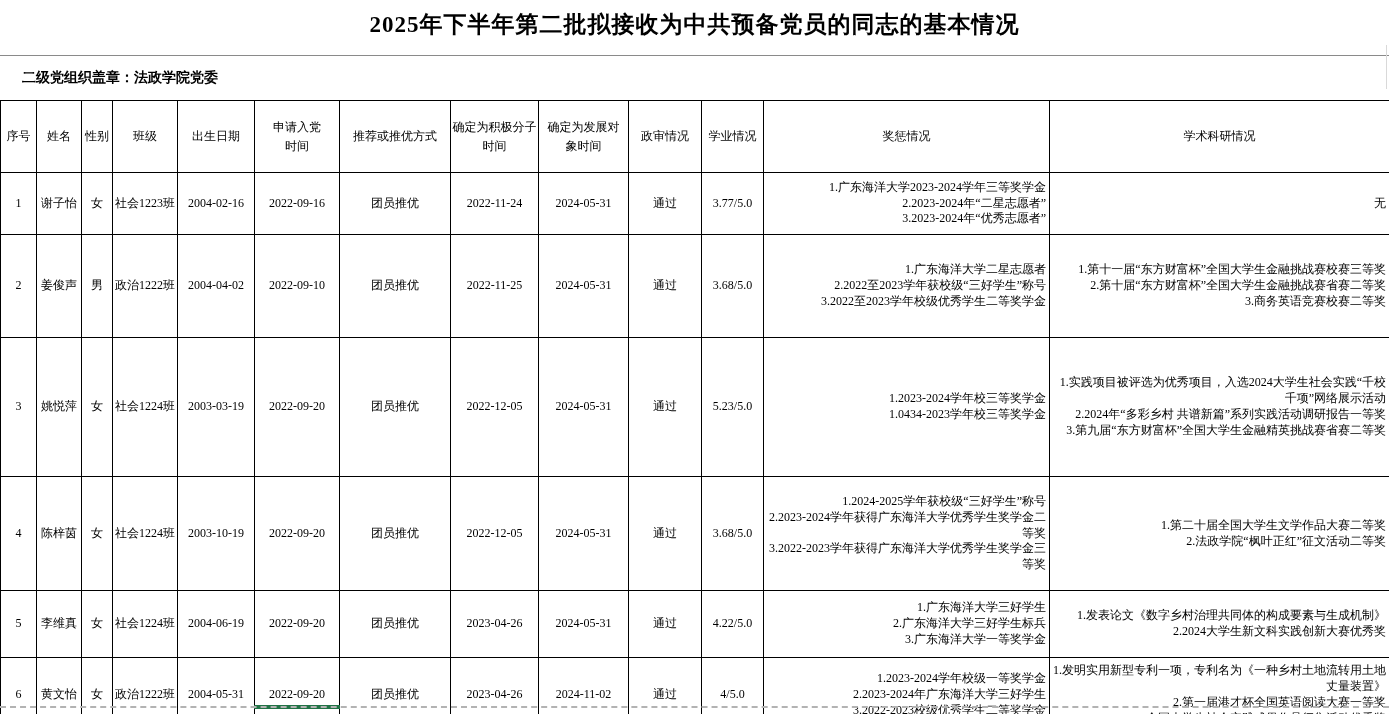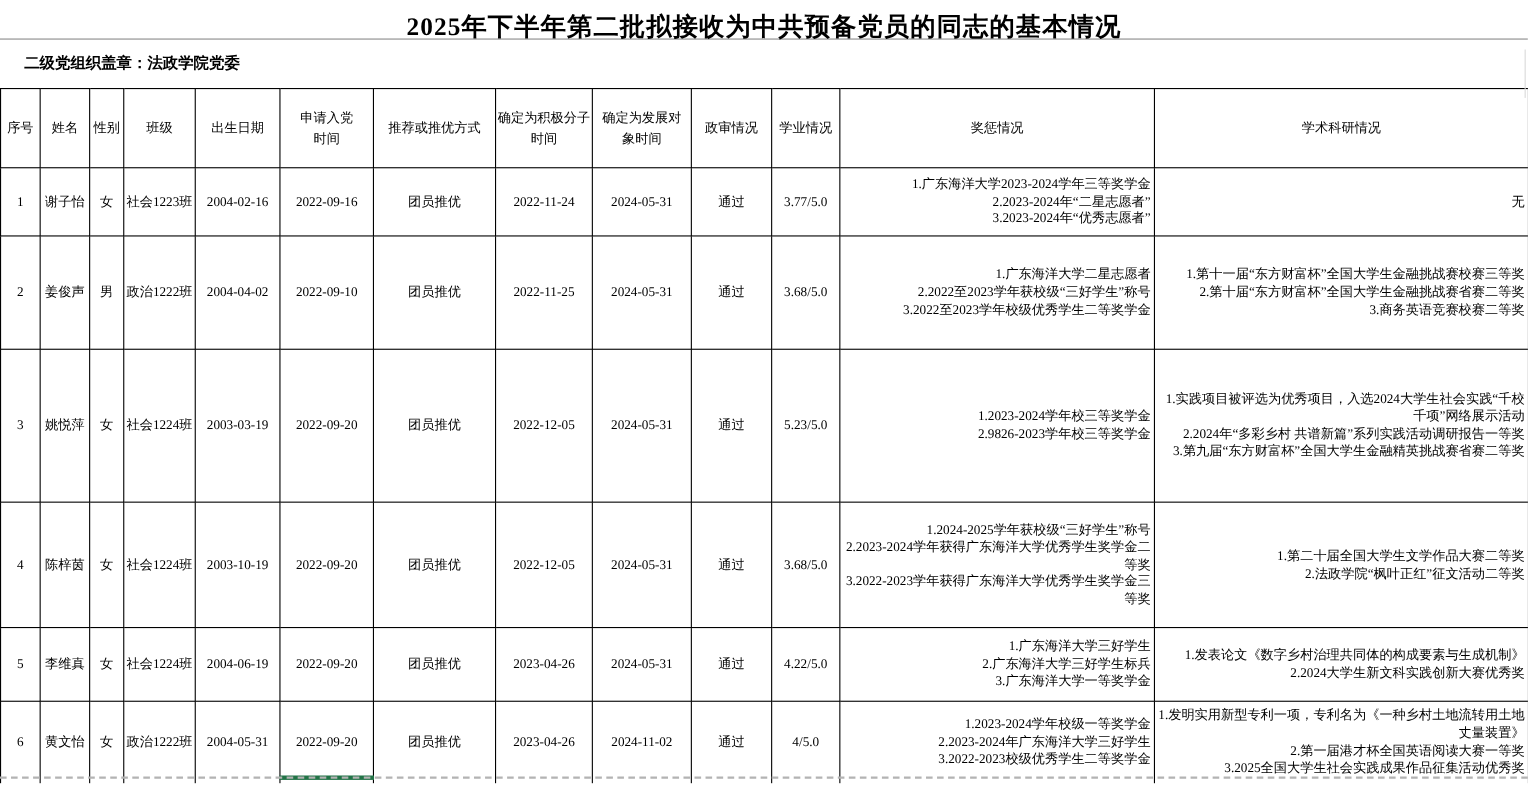--- a/index.html
+++ b/index.html
@@ -2,21 +2,21 @@
 <html><head>
 <meta charset="utf-8">
 <style>
   * { box-sizing: border-box; margin: 0; padding: 0; }
   html,body { background:#ffffff; }
   body {
     width:1389px; height:714px; overflow:hidden; position:relative;
     font-family:"Liberation Serif","DejaVu Serif",serif; color:#000;
   }
   .title {
-    height:36px; text-align:center; padding-top:9px;
+    height:56px; text-align:center; padding-top:9px;
     font-size:23px; font-weight:bold; letter-spacing:1px;
     border-bottom:1px solid #8a8a8a;
   }
   .stamp-row {
     height:44px; display:flex; align-items:center; padding-left:22px;
     font-family:"Liberation Sans","DejaVu Sans",sans-serif;
     font-weight:bold; font-size:14px;
   }
   table { border-collapse:collapse; table-layout:fixed; width:1389px; }
   th, td { border:1px solid #000; overflow:hidden; }
@@ -129,21 +129,21 @@
         <td>女</td>
         <td>社会1224班</td>
         <td>2003-03-19</td>
         <td>2022-09-20</td>
         <td>团员推优</td>
         <td>2022-12-05</td>
         <td>2024-05-31</td>
         <td>通过</td>
         <td>5.23/5.0</td>
         <td class="left">1.2023-2024学年校三等奖学金
-2.9826-2023学年校三等奖学金</td>
+1.0434-2023学年校三等奖学金</td>
         <td class="left">1.实践项目被评选为优秀项目，入选2024大学生社会实践“千校千项”网络展示活动
 2.2024年“多彩乡村 共谱新篇”系列实践活动调研报告一等奖
 3.第九届“东方财富杯”全国大学生金融精英挑战赛省赛二等奖</td>
       </tr>
       <tr style="height: 114px;">
         <td>4</td>
         <td>陈梓茵</td>
         <td>女</td>
         <td>社会1224班</td>
         <td>2003-10-19</td>

